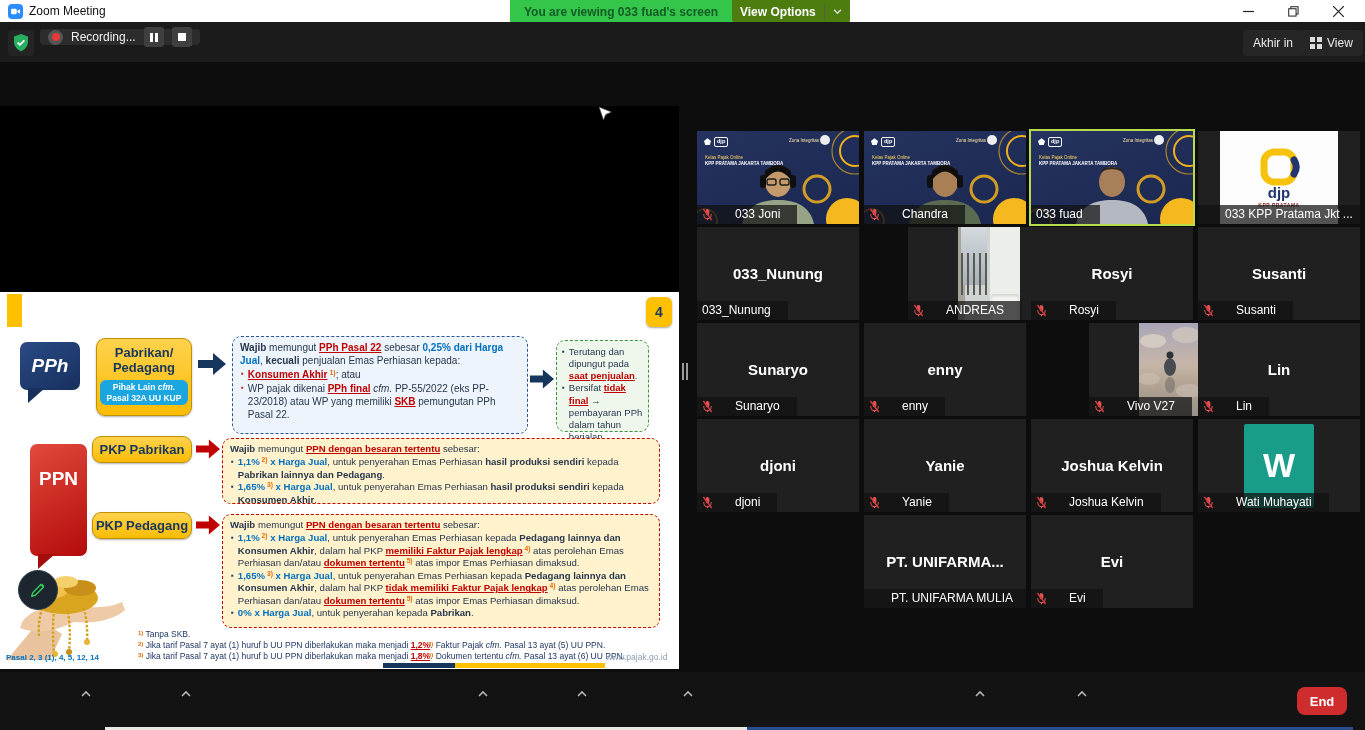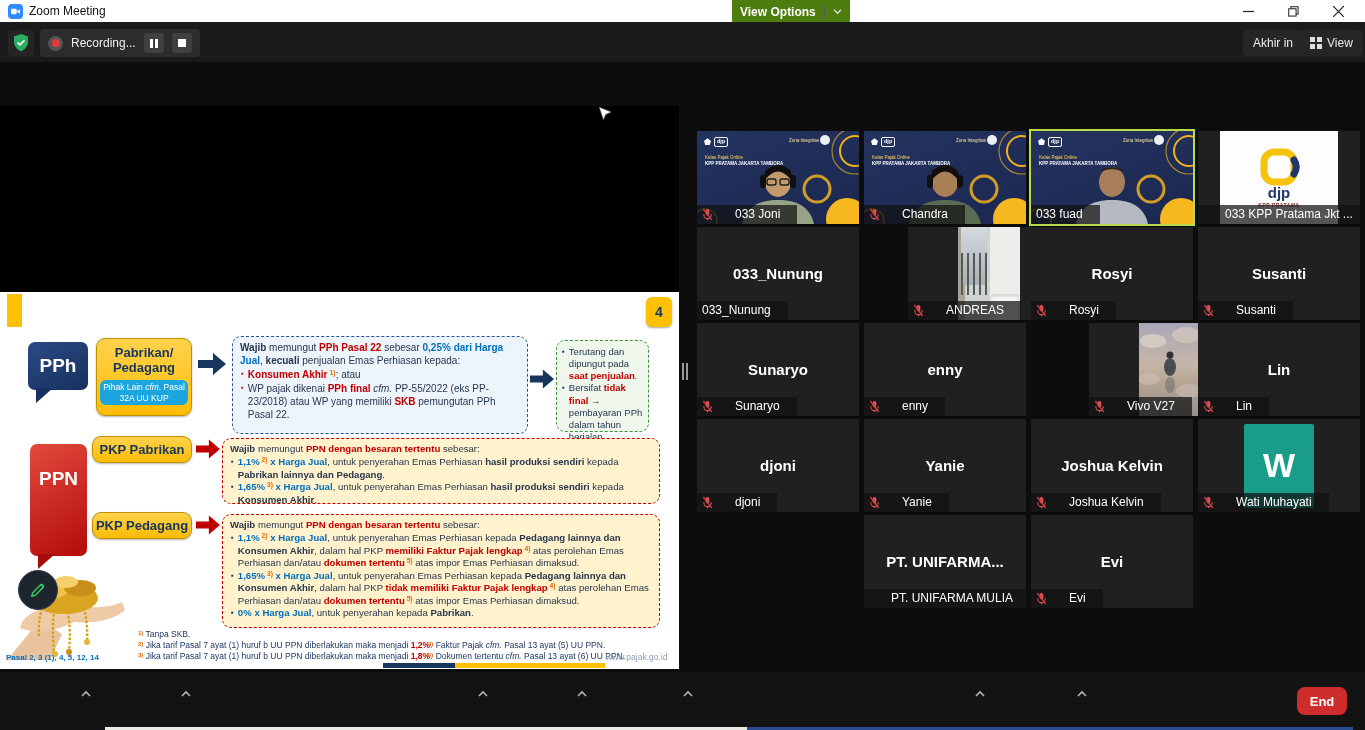--- a/index.html
+++ b/index.html
@@ -12,63 +12,63 @@
   #zoomlogo{width:15px;height:15px;margin:0 6px 0 8px;border-radius:4px;background:#2d8cff;display:flex;align-items:center;justify-content:center;}
   #wintitle{font-size:12px;color:#111;}
   #banner{left:510px;top:0;height:24px;padding:0 14px;background:#33c64a;color:#135c26;font-weight:bold;font-size:12px;display:flex;align-items:center;border-radius:0 0 2px 2px;}
   #viewoptions{left:732px;top:0;height:24px;background:#4d7c0f;color:#fff;font-size:12px;font-weight:bold;display:flex;align-items:center;padding:0 8px;border-radius:0 0 4px 4px;gap:8px;}
   #viewoptions .divider{width:1px;height:14px;background:#5a5a5a;}
   .winctl{top:0;height:22px;width:28px;display:flex;align-items:center;justify-content:center;cursor:default;}
 
   
   #topbar{left:0;top:22px;width:1365px;height:40px;background:#1b1b1b;}
   #shieldbadge{left:8px;top:30px;width:26px;height:26px;background:#242424;border-radius:4px;display:flex;align-items:center;justify-content:center;}
-  #recpill{left:40px;top:29px;height:28px;background:#2c2c2c;border-radius:4px;display:flex;align-items:center;padding:0 8px;gap:8px;}
+  #recpill{left:40px;top:29px;height:16px;background:#2c2c2c;border-radius:4px;display:flex;align-items:center;padding:0 8px;gap:8px;}
   #recdot{width:15px;height:15px;border-radius:50%;background:#555;display:flex;align-items:center;justify-content:center;}
   #recdot i{width:8px;height:8px;border-radius:50%;background:#e23b3b;display:block;}
   #rectext{color:#f0f0f0;font-size:12px;}
   .recbtn{width:20px;height:20px;background:#3f3f3f;border-radius:3px;display:flex;align-items:center;justify-content:center;gap:2px;}
   .recbtn .bar{width:3px;height:9px;background:#fff;}
   .recbtn .sq{width:8px;height:8px;background:#fff;}
   .topbtn{top:30px;height:26px;background:#262626;border-radius:4px;color:#ececec;font-size:12px;display:flex;align-items:center;padding:0 10px;gap:5px;}
 
   
   #share{left:0;top:106px;width:679px;height:539px;background:#000;}
   #slide{left:0;top:186px;width:679px;height:377px;background:#fff;overflow:hidden;}
 
   .s-abs{position:absolute;}
   #s-tab{left:7px;top:2px;width:15px;height:33px;background:#ffc000;}
   #s-title{left:32px;top:7px;font-size:17.5px;font-weight:bold;color:#17365d;white-space:nowrap;}
   #s-title .accent{color:#e520c8;}
   #s-page{left:646px;top:5px;width:26px;height:30px;background:#ffc000;border-radius:6px;color:#17365d;font-weight:bold;font-size:14px;display:flex;align-items:center;justify-content:center;box-shadow:0 1px 2px rgba(0,0,0,.35);}
 
   .bubble{color:#fff;font-weight:bold;font-size:19px;display:flex;align-items:center;justify-content:center;border-radius:7px;}
   .bubble::after{content:"";position:absolute;left:8px;bottom:-13px;border-top:15px solid var(--bc);border-right:17px solid transparent;}
-  #pph-bubble{left:28px;top:50px;width:60px;height:48px;--bc:#17305e;background:linear-gradient(150deg,#2a4a85,#17305e);}
+  #pph-bubble{left:20px;top:50px;width:60px;height:48px;--bc:#17305e;background:linear-gradient(150deg,#2a4a85,#17305e);font-style:italic;}
   #ppn-bubble{left:30px;top:152px;width:57px;height:112px;--bc:#a50d0d;background:linear-gradient(150deg,#e24a3c,#b30b0b);align-items:flex-start;padding-top:24px;}
 
   .orangebox{background:linear-gradient(180deg,#ffd24d,#fbbc05);border:1.5px solid #bf9000;border-radius:9px;color:#17365d;font-weight:bold;text-align:center;box-shadow:0 1px 2px rgba(0,0,0,.3);}
   #rolebox{left:96px;top:46px;width:96px;height:78px;font-size:13px;line-height:1.15;padding-top:7px;}
-  #rolebox .sub{margin:4px auto 0;width:88px;background:#1ca6e0;border-radius:6px;color:#fff;font-size:8.5px;font-weight:normal;line-height:1.25;padding:2px 2px;}
+  #rolebox .sub{margin:4px auto 0;width:88px;background:#1ca6e0;border-radius:6px;color:#fff;font-size:8.5px;font-weight:bold;line-height:1.25;padding:2px 2px;}
   #pkp1{left:92px;top:144px;width:100px;height:27px;font-size:13px;display:flex;align-items:center;justify-content:center;}
   #pkp2{left:92px;top:220px;width:100px;height:27px;font-size:13px;display:flex;align-items:center;justify-content:center;}
 
   .txtbox{border-radius:9px;padding:4px 7px;color:#26374e;}
   .txtbox .head{margin:0 0 1px 0;}
   .brow{display:flex;}
   .brow::before{content:"▪";font-size:8px;margin:1px 4px 0 1px;color:#17365d;}
   #bluebox{left:232px;top:44px;width:296px;height:98px;background:#eef4fc;border:1.6px dashed #2e5395;font-size:10px;line-height:1.32;}
   #bluebox .brow::before{color:#b03030;}
   #greenbox{left:556px;top:48px;width:93px;height:92px;background:#eff6ec;border:1.6px dashed #3f9142;font-size:9.5px;line-height:1.28;padding:5px 4px;}
   #cream1{left:222px;top:146px;width:438px;height:66px;background:#fff2cc;border:1.6px dashed #c00000;font-size:9.6px;line-height:1.3;}
   #cream2{left:222px;top:222px;width:438px;height:114px;background:#fff2cc;border:1.6px dashed #c00000;font-size:9.6px;line-height:1.3;}
 
   .seg-n{}
   .seg-b{font-weight:bold;}
-  .seg-r{font-weight:bold;color:#c00000;}
+  .seg-r{font-weight:bold;color:#c00000;text-decoration:underline;}
   .seg-bl{font-weight:bold;color:#0070c0;}
   .seg-i{font-style:italic;}
   .seg-s{font-weight:bold;color:#e36c0a;font-size:70%;vertical-align:30%;}
 
   .fnote{font-size:8.5px;color:#1f3864;line-height:1.1;white-space:nowrap;}
   #s-footleft{left:6px;top:361px;font-size:8px;font-weight:bold;color:#0070c0;}
   #s-site{left:606px;top:360px;font-size:8.5px;color:#8d9bb5;}
   #s-bar-navy{left:383px;top:371px;width:72px;height:5px;background:#17365d;}
   #s-bar-yel{left:455px;top:371px;width:150px;height:5px;background:#ffc000;}
 
@@ -115,20 +115,21 @@
 
   <div id="titlebar" class="abs">
     <div id="zoomlogo">
       <svg width="9" height="9" viewBox="0 0 10 10">
           <rect x="0" y="2" width="6.4" height="6" rx="1.5" fill="#fff"></rect>
           <path d="M7 4.4 L10 2.6 v4.8 L7 5.6z" fill="#fff"></path>
         </svg>
     </div>
     <span id="wintitle">Zoom Meeting</span>
   </div>
+  <div id="banner" class="abs">You are viewing 033 fuad's screen</div>
   <div id="viewoptions" class="abs">
     <span>View Options</span>
     <span class="divider"></span>
     <svg width="9" height="6" viewBox="0 0 10 7">
         <path d="M1 1l4 4 4-4" stroke="#ddd" stroke-width="1.6" fill="none"></path>
       </svg>
   </div>
   <div class="abs winctl" style="left:1234px">
     <svg width="11" height="11" viewBox="0 0 11 11">
         <line x1="0" y1="5.5" x2="11" y2="5.5" stroke="#222" stroke-width="1.2"></line>

